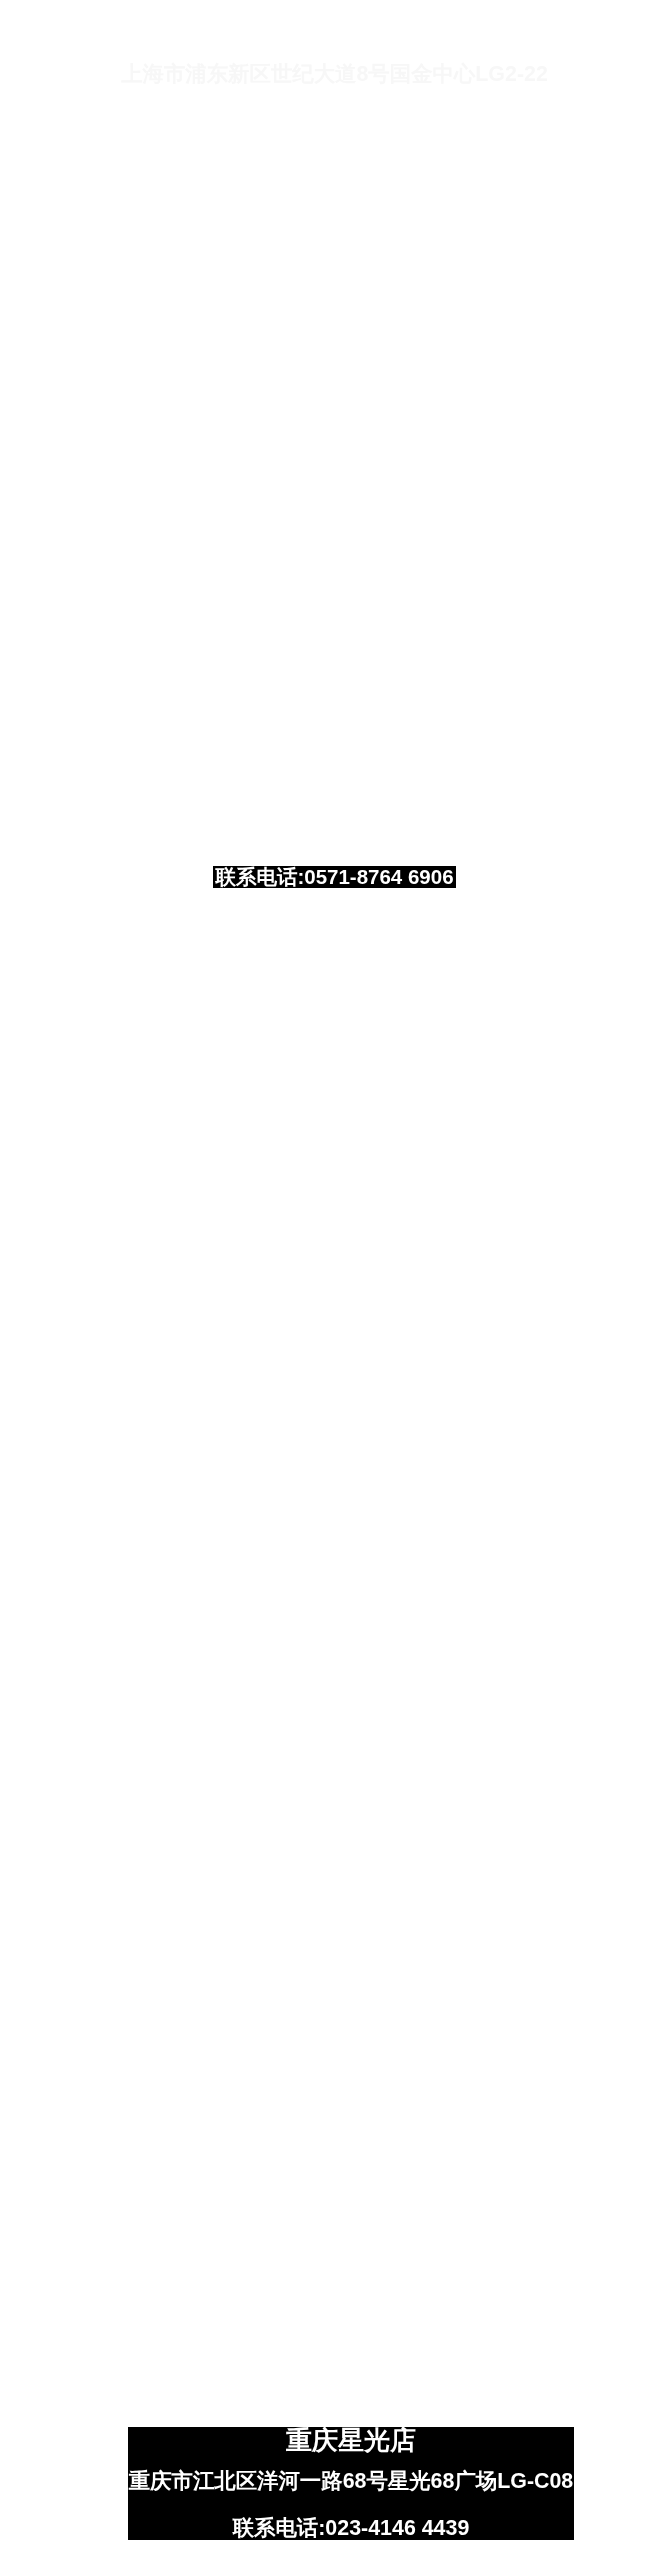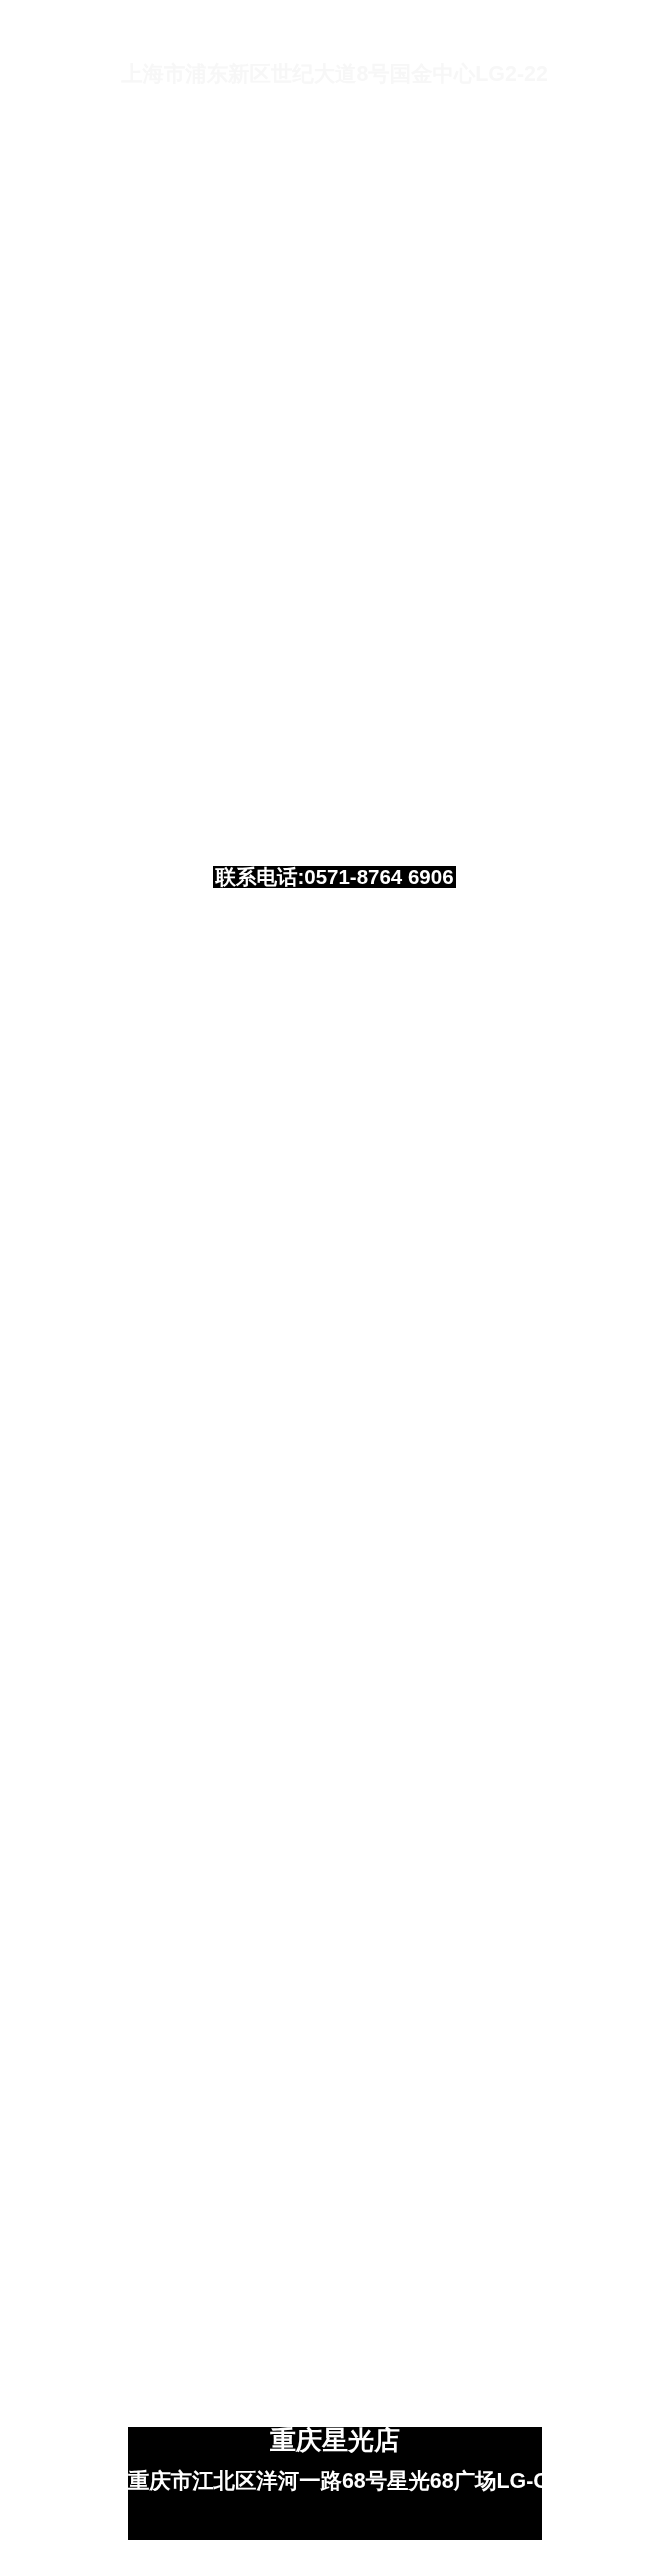--- a/index.html
+++ b/index.html
@@ -52,20 +52,21 @@
 
   
   .store-card {
     position: absolute;
     left: 128px;
     top: 2427px;
     width: 414px;
     height: 113px;
     background: #000000;
     overflow: hidden;
+    padding-left: 32px;
   }
   .store-card .line {
     position: absolute;
     left: 0;
     width: 100%;
     text-align: center;
     color: #ffffff;
     font-weight: bold;
     white-space: nowrap;
   }
@@ -92,16 +93,17 @@
 
   <div class="faint-address">上海市浦东新区世纪大道8号国金中心LG2-22</div>
 
   <div class="phone-bar">
     <span class="phone-text">联系电话:0571-8764 6906</span>
   </div>
 
   <div class="store-card">
     <div class="line store-name">重庆星光店</div>
     <div class="line store-address">重庆市江北区洋河一路68号星光68广场LG-C08</div>
+    <div class="line store-phone">联系电话:023-4146 4439</div>
   </div>
 
 </div>
 
 
 </body></html>

